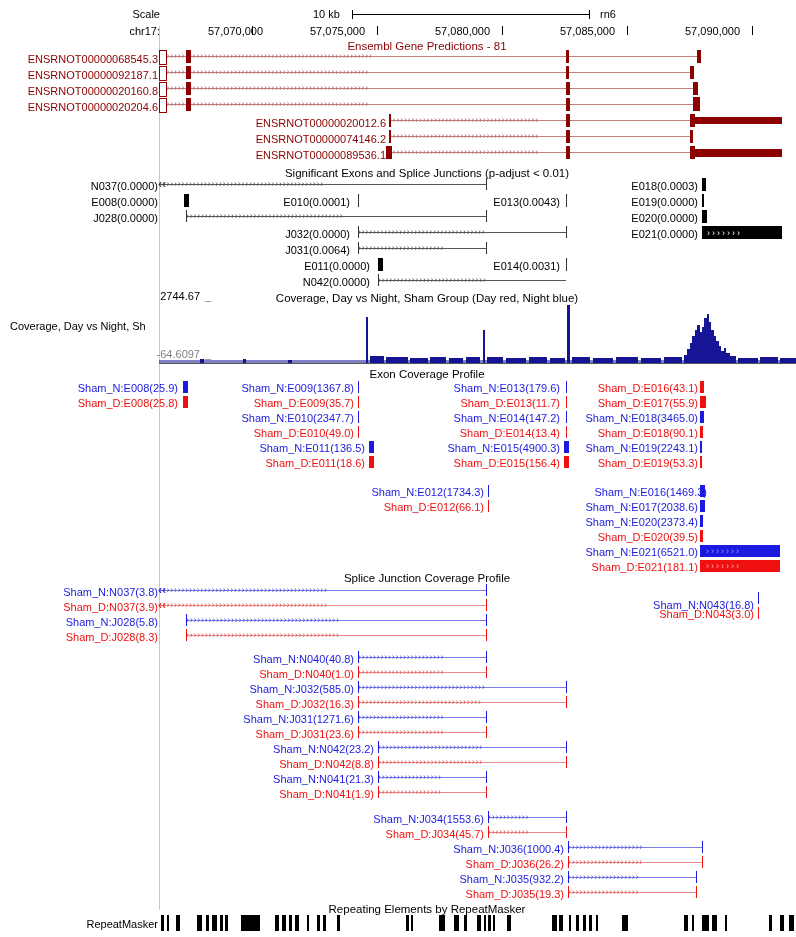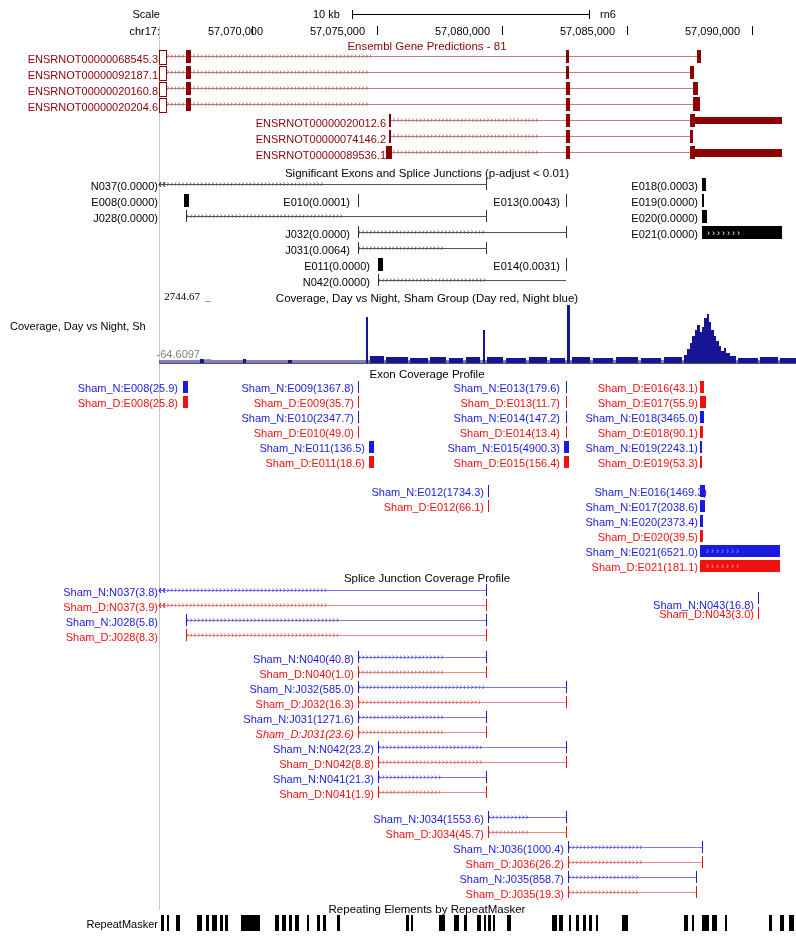--- a/index.html
+++ b/index.html
@@ -199,21 +199,21 @@
   <div class="featbar" style="left:702px;top:210px;width:5px;height:13px;background:#000;"></div>
 
   <div class="lbl-r" style="left:520px;top:228px;width:178px;">E021(0.0000)</div>
   <div class="featbar" style="left:702px;top:226px;width:80px;height:13px;background:#000;"></div>
   <div class="lbl" style="left:707px;top:227px;color:#fff;font-size:9px;letter-spacing:2px;">›››››››</div>
 </div>
 
 <div class="title" style="left:0;top:292px;width:796px;">Coverage, Day vs Night, Sham Group (Day red, Night blue)</div>
 
 <div>
-  <div class="lbl-r" style="left:40px;top:290px;width:160px;font-family:Liberation Serif, serif;">2744.67</div>
+  <div class="lbl-r" style="left:40px;top:290px;width:160px;">2744.67</div>
   <div class="dashmark" style="left:205px;top:290px;">_</div>
   <div class="lbl-r grey" style="left:40px;top:348px;width:160px;">-64.6097</div>
   <div class="dashmark" style="left:205px;top:348px;">_</div>
   <div class="lbl" style="left:10px;top:320px;">Coverage, Day vs Night, Sh</div>
 
   <div class="cov-baseline" style="left:159px;top:363px;width:637px;"></div>
 
   <div class="cov-bar" style="left:159px;top:360px;width:637px;height:3px;opacity:.55;"></div>
   <div class="cov-bar" style="left:200px;top:359px;width:4px;height:4px;"></div>
   <div class="cov-bar" style="left:243px;top:359px;width:3px;height:4px;"></div>
@@ -398,21 +398,21 @@
   <div class="featbar" style="left:566px;top:696px;width:1px;height:12px;background:#f01010;"></div>
 
   <div class="lbl-r blue" style="left:150px;top:713px;width:204px;">Sham_N:J031(1271.6)</div>
   <div class="arrowline" style="left:358px;top:713px;width:128px;">
     <div class="rule" style="background:#7b7be8;"></div>
     <div class="chev" style="left:0;width:128px;color:#4a4ae0;overflow:hidden;">› › › › › › › › › › › › › › › › › › › › › › ›</div>
   </div>
   <div class="featbar" style="left:358px;top:711px;width:1px;height:12px;background:#1a1ae0;"></div>
   <div class="featbar" style="left:486px;top:711px;width:1px;height:12px;background:#1a1ae0;"></div>
 
-  <div class="lbl-r red" style="left:150px;top:728px;width:204px;font-style:italic;">Sham_D:J031(23.6)</div>
+  <div class="lbl-r red" style="left:150px;top:728px;width:204px;">Sham_D:J031(23.6)</div>
   <div class="arrowline" style="left:358px;top:728px;width:128px;">
     <div class="rule" style="background:#eb8a8a;"></div>
     <div class="chev" style="left:0;width:128px;color:#e05050;overflow:hidden;">› › › › › › › › › › › › › › › › › › › › › › ›</div>
   </div>
   <div class="featbar" style="left:358px;top:726px;width:1px;height:12px;background:#f01010;"></div>
   <div class="featbar" style="left:486px;top:726px;width:1px;height:12px;background:#f01010;"></div>
 
   <div class="lbl-r blue" style="left:180px;top:743px;width:194px;">Sham_N:N042(23.2)</div>
   <div class="arrowline" style="left:378px;top:743px;width:188px;">
     <div class="rule" style="background:#7b7be8;"></div>
@@ -470,21 +470,21 @@
   <div class="featbar" style="left:702px;top:841px;width:1px;height:12px;background:#1a1ae0;"></div>
 
   <div class="lbl-r red" style="left:360px;top:858px;width:204px;">Sham_D:J036(26.2)</div>
   <div class="arrowline" style="left:568px;top:858px;width:134px;">
     <div class="rule" style="background:#eb8a8a;"></div>
     <div class="chev" style="left:0;width:134px;color:#e05050;overflow:hidden;">› › › › › › › › › › › › › › › › › › › ›</div>
   </div>
   <div class="featbar" style="left:568px;top:856px;width:1px;height:12px;background:#f01010;"></div>
   <div class="featbar" style="left:702px;top:856px;width:1px;height:12px;background:#f01010;"></div>
 
-  <div class="lbl-r blue" style="left:370px;top:873px;width:194px;">Sham_N:J035(858.7)</div>
+  <div class="lbl-r blue" style="left:370px;top:873px;width:194px;">Sham_N:J035(932.2)</div>
   <div class="arrowline" style="left:568px;top:873px;width:128px;">
     <div class="rule" style="background:#7b7be8;"></div>
     <div class="chev" style="left:0;width:128px;color:#4a4ae0;overflow:hidden;">› › › › › › › › › › › › › › › › › › ›</div>
   </div>
   <div class="featbar" style="left:568px;top:871px;width:1px;height:12px;background:#1a1ae0;"></div>
   <div class="featbar" style="left:696px;top:871px;width:1px;height:12px;background:#1a1ae0;"></div>
 
   <div class="lbl-r red" style="left:370px;top:888px;width:194px;">Sham_D:J035(19.3)</div>
   <div class="arrowline" style="left:568px;top:888px;width:128px;">
     <div class="rule" style="background:#eb8a8a;"></div>

